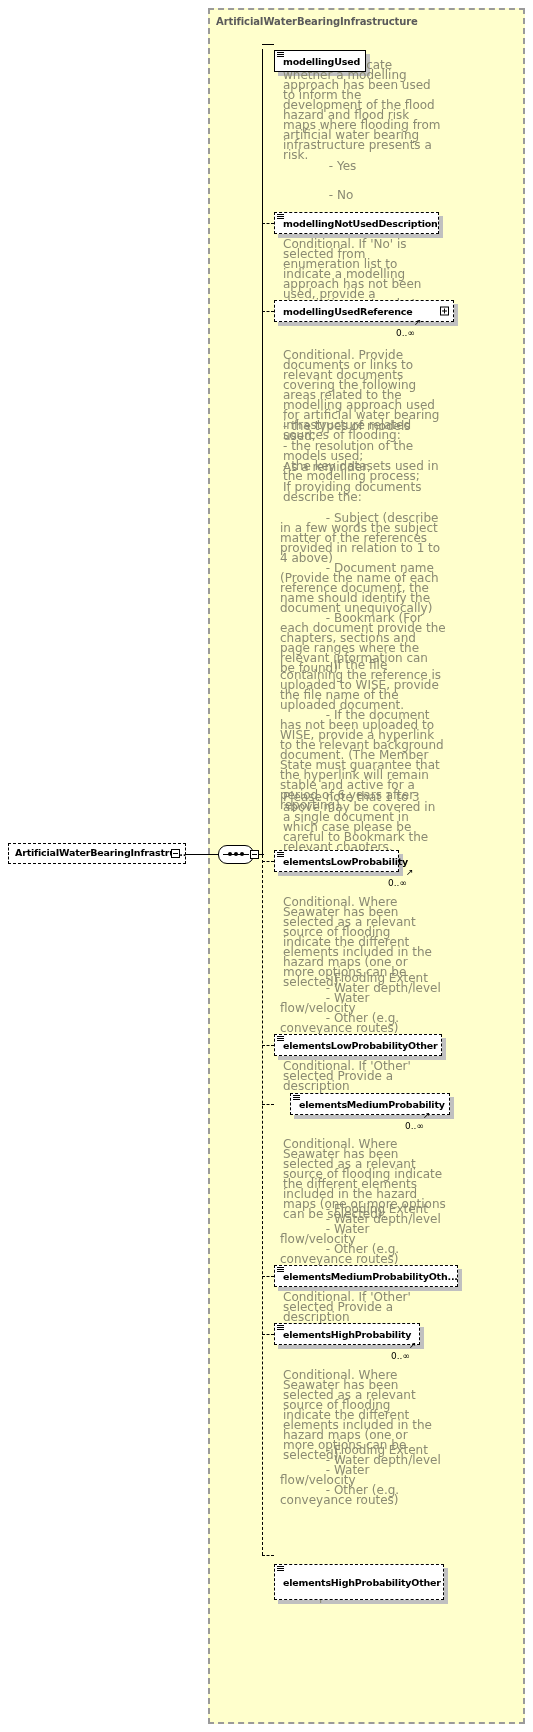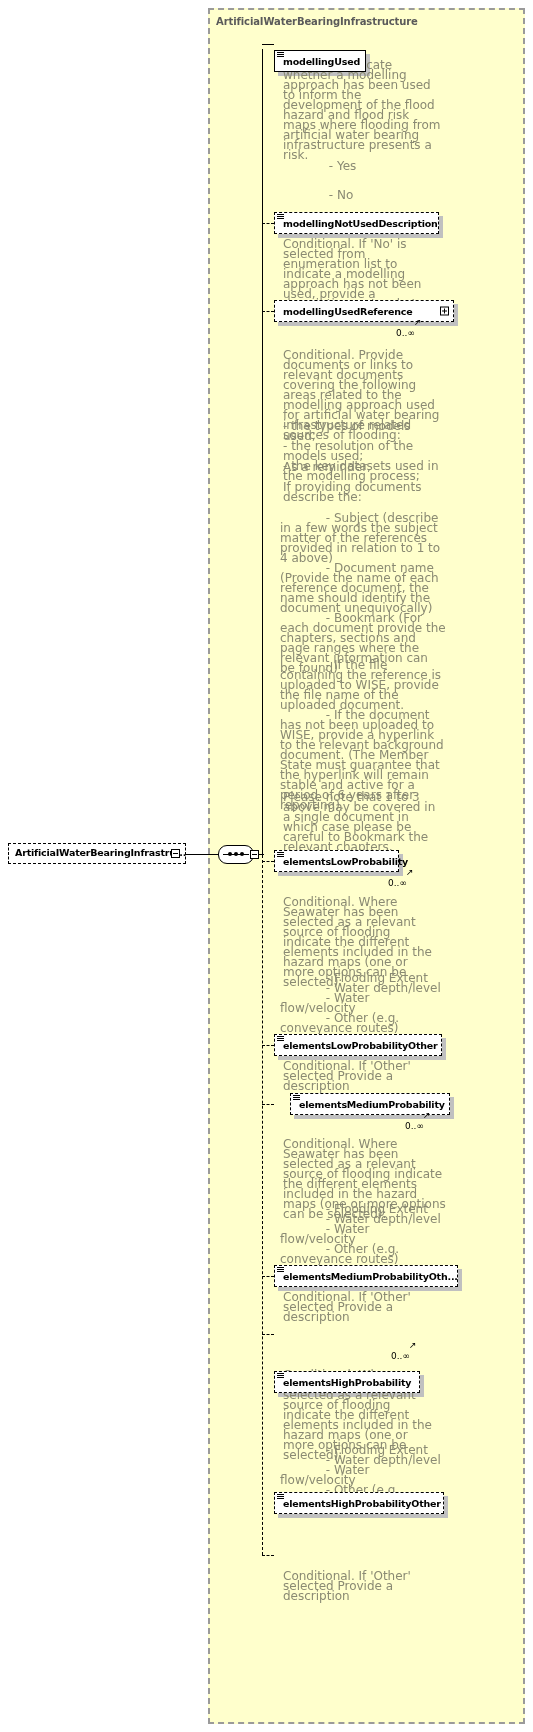--- a/index.html
+++ b/index.html
@@ -387,40 +387,40 @@
   <span class="enum-glyph">
       <i></i>
       <i></i>
       <i></i>
     </span>
   <div class="label">elementsMediumProbabilityOth...</div>
 </div>
 <div class="anno" style="left:283px; top:1292px; width:166px;">Conditional. If 'Other' selected Provide a description</div>
 
 <div class="conn-h-dashed" style="left:262px; top:1334px; width:12px;"></div>
-<div class="node optional" style="left:274px; top:1323px; width:146px; height:22px;margin-top:48px;">
+<div class="node optional" style="left:274px; top:1323px; width:146px; height:22px;">
   <div class="shadow"></div>
   <div class="nodebox"></div>
   <span class="enum-glyph">
       <i></i>
       <i></i>
       <i></i>
     </span>
   <div class="label">elementsHighProbability</div>
 </div>
 <div class="rep-arrow" style="left:409px; top:1341px;">↗</div>
 <div class="occurs" style="left:391px; top:1351px;">0..∞</div>
 <div class="anno" style="left:283px; top:1370px; width:158px;">Conditional. Where Seawater has been selected as a relevant source of flooding indicate the different elements included in the hazard maps (one or more options can be selected):</div>
 <div class="anno" style="left:280px; top:1445px; width:166px;">            - Flooding Extent
             - Water depth/level
             - Water flow/velocity
             - Other (e.g. conveyance routes)</div>
 
 <div class="conn-h-dashed" style="left:262px; top:1555px; width:12px;"></div>
-<div class="node optional" style="left:274px; top:1492px; width:170px; height:22px;">
+<div class="node optional" style="left:274px; top:1564px; width:170px; height:36px;">
   <div class="shadow"></div>
   <div class="nodebox"></div>
   <span class="enum-glyph">
       <i></i>
       <i></i>
       <i></i>
     </span>
   <div class="label">elementsHighProbabilityOther</div>
 </div>
 <div class="anno" style="left:283px; top:1571px; width:166px;">Conditional. If 'Other' selected Provide a description</div>

